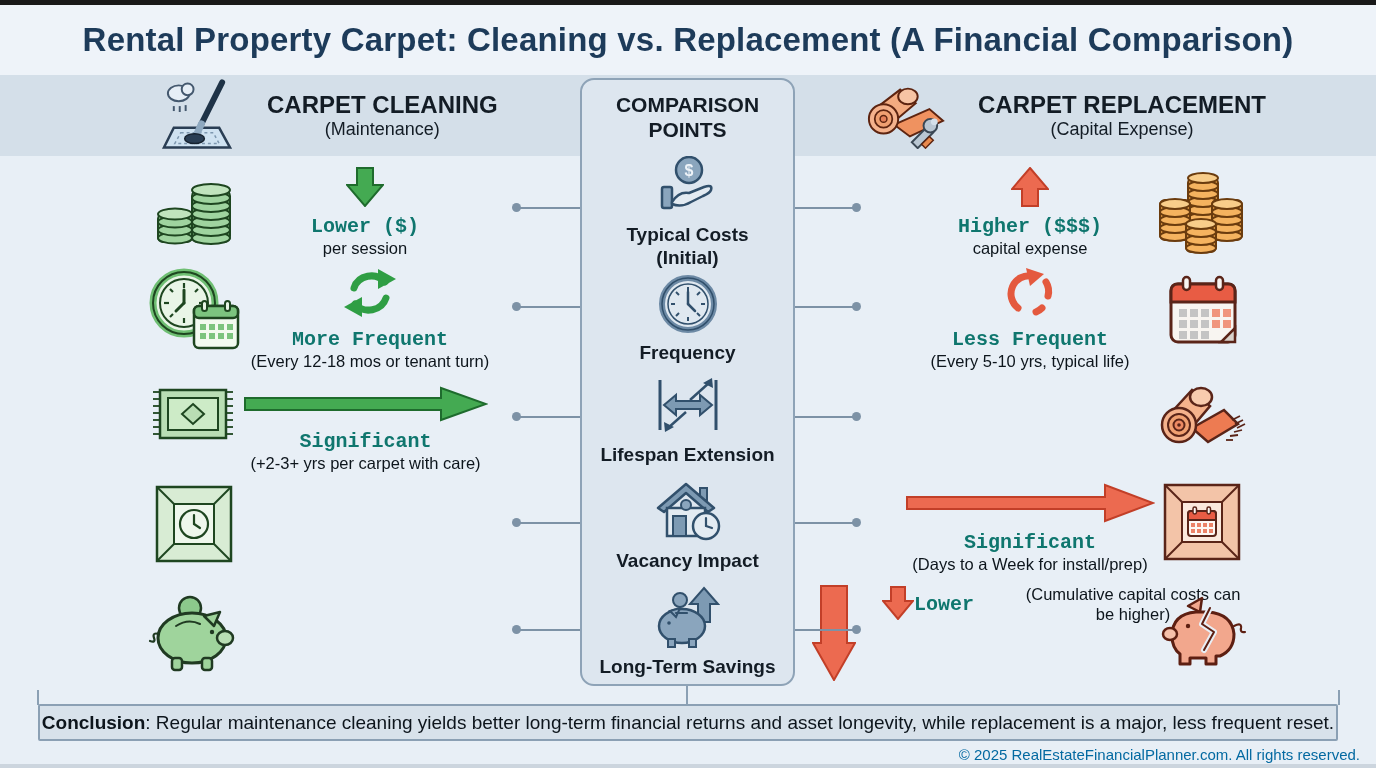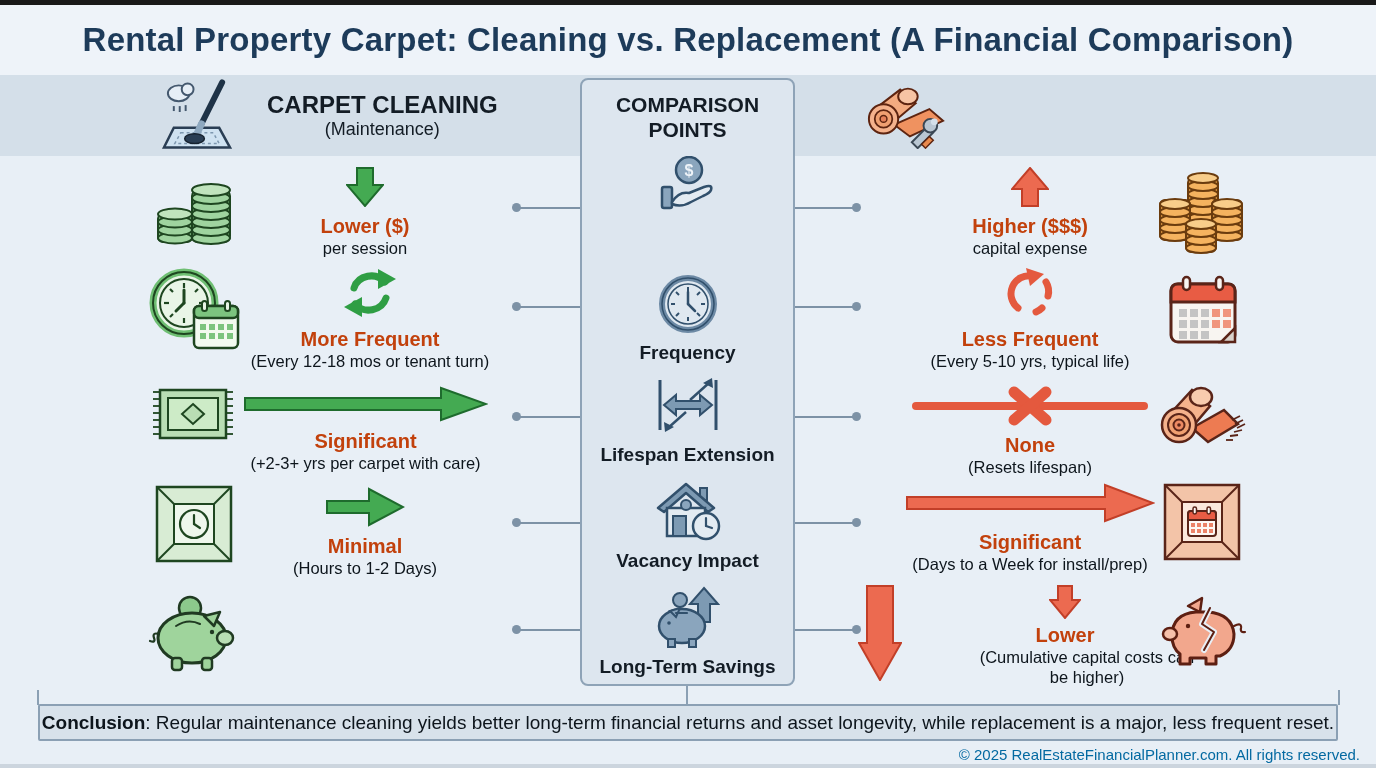--- a/index.html
+++ b/index.html
@@ -8,27 +8,27 @@
   .abs{position:absolute;}
   .topstrip{left:0;top:0;width:100%;height:5px;background:#191919;}
   .titleband{left:0;top:5px;width:100%;height:70px;background:#eef3f9;display:flex;align-items:center;justify-content:center;}
   .title{font-size:33px;font-weight:bold;color:#1d3b5a;letter-spacing:.2px;}
   .headerband{left:0;top:75px;width:100%;height:81px;background:#d4dfe9;}
   .hgroup{position:absolute;display:flex;align-items:center;gap:33px;height:81px;}
   .htext{text-align:center;line-height:1.15;}
   .htitle{font-size:24px;font-weight:bold;color:#131c25;}
   .hsub{font-size:18px;color:#131c25;}
   .panel{left:580px;top:78px;width:215px;height:608px;background:#dde6ef;border:2px solid #8ea3b7;
-         border-radius:8px;z-index:2;box-sizing:border-box;}
+         border-radius:14px;z-index:2;box-sizing:border-box;}
   .cp-head{position:absolute;top:12px;left:0;width:100%;}
   .cp-head div{width:170px;margin:0 auto;text-align:center;font-size:21px;font-weight:bold;color:#131c25;line-height:1.2;}
   .cp-item{position:absolute;left:0;width:100%;display:flex;flex-direction:column;align-items:center;}
   .cp-label{margin-top:4px;font-weight:bold;font-size:19px;color:#131c25;white-space:pre-line;text-align:center;line-height:1.2;}
   .row-content{position:absolute;display:flex;flex-direction:column;align-items:center;text-align:center;}
-  .label{font-weight:bold;font-size:20px;line-height:1.25;color:#c2410c;}
+  .label{font-weight:bold;font-size:20px;line-height:1.25;color:#0f766e;font-family:Liberation Mono, monospace;}
   .sub{font-size:16.5px;line-height:1.2;color:#0d151c;}
   .glyph{margin-bottom:3px;}
   .conn{position:absolute;height:2px;background:#7d92a6;z-index:1;}
   .dot{position:absolute;width:9px;height:9px;border-radius:50%;background:#7d92a6;z-index:1;}
   .vstem{position:absolute;width:2px;background:#8ba0b4;z-index:1;}
   .conclusion{left:38px;top:704px;width:1300px;height:37px;background:#d8e2eb;border:2px solid #8ba0b4;
               border-radius:2px;display:flex;align-items:center;justify-content:center;font-size:19px;box-sizing:border-box;}
   .conclusion b{margin-right:0;}
   .footer{top:746px;right:16px;font-size:15px;color:#0369a1;}
   .botstrip{left:0;top:764px;width:100%;height:4px;background:#ccd5de;}
@@ -74,20 +74,24 @@
           <ellipse cx="44" cy="17" rx="10" ry="8" fill="#f7c4a4" stroke="#5d2410" stroke-width="2"></ellipse>
           <circle cx="19" cy="40" r="15" fill="#f5b28c" stroke="#5d2410" stroke-width="2"></circle>
           <circle cx="19" cy="40" r="9" fill="#f0a071" stroke="#5d2410" stroke-width="1.8"></circle>
           <circle cx="19" cy="40" r="3.5" fill="#e4805a" stroke="#5d2410" stroke-width="1.5"></circle>
           <polygon points="48,64 64,48 70,54 54,70" fill="#b9c6d2" stroke="#3a4754" stroke-width="2"></polygon>
           <circle cx="67" cy="47" r="7" fill="#b9c6d2" stroke="#3a4754" stroke-width="2"></circle>
           <circle cx="71" cy="43" r="3.5" fill="#d4dfe9"></circle>
           <polygon points="58,66 66,58 70,62 62,70" fill="#e98a4e" stroke="#5d2410" stroke-width="1.5"></polygon>
         </svg>
       </span>
+      <div class="htext">
+        <div class="htitle">CARPET REPLACEMENT</div>
+        <div class="hsub">(Capital Expense)</div>
+      </div>
     </div>
   </div>
 
   <div class="conn" style="left:520px;top:207px;width:62px;"></div>
   <div class="conn" style="left:520px;top:306px;width:62px;"></div>
   <div class="conn" style="left:520px;top:416px;width:62px;"></div>
   <div class="conn" style="left:520px;top:522px;width:62px;"></div>
   <div class="conn" style="left:520px;top:629px;width:62px;"></div>
   <div class="dot" style="left:512px;top:203px;"></div>
   <div class="dot" style="left:512px;top:302px;"></div>
@@ -114,20 +118,22 @@
     </div>
     <div class="cp-item" style="top:76px;">
       <span>
         <svg width="62" height="60" viewBox="0 0 62 60">
           <circle cx="32" cy="14" r="13" fill="#8aa5bd" stroke="#31506c" stroke-width="2.5"></circle>
           <text x="32" y="20" text-anchor="middle" font-size="16" font-weight="bold" fill="#eef3f8">$</text>
           <rect x="5" y="31" width="10" height="21" rx="2" fill="#8aa5bd" stroke="#31506c" stroke-width="2.5"></rect>
           <path d="M15,46 Q22,35 32,37 L47,31 Q56,28 54,34 Q53,37 46,40 L34,46 Q24,52 15,48 Z" fill="#e3ebf2" stroke="#31506c" stroke-width="2.5" stroke-linejoin="round"></path>
         </svg>
       </span>
+      <div class="cp-label">Typical Costs
+(Initial)</div>
     </div>
     <div class="cp-item" style="top:194px;">
       <span>
         <svg width="60" height="60" viewBox="0 0 60 60">
           <circle cx="30" cy="30" r="26" fill="#dfe8f0" stroke="#6d8aa5" stroke-width="6"></circle>
           <circle cx="30" cy="30" r="26" fill="none" stroke="#31506c" stroke-width="1.5"></circle>
           <circle cx="30" cy="30" r="20" fill="none" stroke="#31506c" stroke-width="1.5"></circle>
           <g stroke="#31506c" stroke-width="2">
             <line x1="30" y1="13" x2="30" y2="17"></line>
               <line x1="30" y1="43" x2="30" y2="47"></line>
@@ -303,29 +309,20 @@
       <rect x="22" y="22" width="40" height="40" fill="#eef7ec" stroke="#1e4620" stroke-width="2"></rect>
       <line x1="5" y1="5" x2="22" y2="22" stroke="#1e4620" stroke-width="2"></line>
       <line x1="79" y1="5" x2="62" y2="22" stroke="#1e4620" stroke-width="2"></line>
       <line x1="5" y1="79" x2="22" y2="62" stroke="#1e4620" stroke-width="2"></line>
       <line x1="79" y1="79" x2="62" y2="62" stroke="#1e4620" stroke-width="2"></line>
       <circle cx="42" cy="42" r="14" fill="none" stroke="#1e4620" stroke-width="2.2"></circle>
       <line x1="42" y1="42" x2="42" y2="33" stroke="#1e4620" stroke-width="2.2" stroke-linecap="round"></line>
       <line x1="42" y1="42" x2="48" y2="46" stroke="#1e4620" stroke-width="2.2" stroke-linecap="round"></line>
     </svg>
   </span>
-  <div class="row-content" style="left:240px;top:487px;width:250px;">
-    <span class="glyph">
-      <svg width="80" height="40" viewBox="0 0 80 40">
-        <polygon points="2,14 44,14 44,2 78,20 44,38 44,26 2,26" fill="#44aa52" stroke="#1e6b2d" stroke-width="2"></polygon>
-      </svg>
-    </span>
-    <div class="label">Minimal</div>
-    <div class="sub">(Hours to 1-2 Days)</div>
-  </div>
 
   <span class="abs" style="left:146px;top:594px;">
     <svg width="94" height="80" viewBox="0 0 94 80">
       <circle cx="44" cy="14" r="11" fill="#8cc98c" stroke="#203a22" stroke-width="2.5"></circle>
       <ellipse cx="46" cy="44" rx="34" ry="25" fill="#9fd49c" stroke="#203a22" stroke-width="3"></ellipse>
       <polygon points="58,22 74,18 68,32" fill="#9fd49c" stroke="#203a22" stroke-width="2.5" stroke-linejoin="round"></polygon>
       <ellipse cx="79" cy="44" rx="8" ry="7" fill="#b9deb4" stroke="#203a22" stroke-width="2.5"></ellipse>
       <rect x="26" y="64" width="10" height="12" rx="3" fill="#9fd49c" stroke="#203a22" stroke-width="2.5"></rect>
       <rect x="56" y="64" width="10" height="12" rx="3" fill="#9fd49c" stroke="#203a22" stroke-width="2.5"></rect>
       <path d="M13,40 Q6,38 8,44 Q10,49 4,47" fill="none" stroke="#203a22" stroke-width="2.2" stroke-linecap="round"></path>
@@ -406,31 +403,20 @@
       <g fill="#f0957d">
         <rect x="49" y="39" width="8" height="8"></rect>
           <rect x="60" y="39" width="8" height="8"></rect>
         <rect x="49" y="50" width="8" height="8"></rect>
           <rect x="60" y="50" width="8" height="8"></rect>
       </g>
       <polygon points="58,72 72,72 72,58" fill="#d9d2cb" stroke="#5a2418" stroke-width="2.5"></polygon>
     </svg>
   </span>
 
-  <div class="row-content" style="left:885px;top:386px;width:290px;">
-    <span class="glyph">
-      <svg width="240" height="40" viewBox="0 0 240 40">
-        <line x1="6" y1="20" x2="234" y2="20" stroke="#e4593e" stroke-width="8" stroke-linecap="round"></line>
-        <line x1="104" y1="6" x2="136" y2="34" stroke="#e4593e" stroke-width="11" stroke-linecap="round"></line>
-        <line x1="136" y1="6" x2="104" y2="34" stroke="#e4593e" stroke-width="11" stroke-linecap="round"></line>
-      </svg>
-    </span>
-    <div class="label">None</div>
-    <div class="sub">(Resets lifespan)</div>
-  </div>
   <span class="abs" style="left:1158px;top:380px;">
     <svg width="88" height="74" viewBox="0 0 88 74">
       <polygon points="34,48 66,30 80,44 50,62" fill="#ed7b52" stroke="#5a2418" stroke-width="2.5"></polygon>
       <g stroke="#5a2418" stroke-width="1.8">
         <line x1="74" y1="40" x2="82" y2="36"></line>
           <line x1="77" y1="44" x2="85" y2="40"></line>
         <line x1="79" y1="48" x2="87" y2="44"></line>
           <line x1="76" y1="52" x2="84" y2="50"></line>
         <line x1="72" y1="56" x2="80" y2="55"></line>
           <line x1="68" y1="60" x2="75" y2="60"></line>
@@ -478,21 +464,21 @@
     </svg>
   </span>
 
   <div class="row-content" style="left:880px;top:585px;width:300px;">
     <div class="hrow" style="gap:26px;align-items:flex-start;">
       <span>
         <svg width="44" height="96" viewBox="0 0 44 96">
           <polygon points="9,1 35,1 35,58 43,58 22,95 1,58 9,58" fill="#ec6a50" stroke="#c23f28" stroke-width="2"></polygon>
         </svg>
       </span>
-      <div style="display:flex;flex-direction:column;align-items:center;">
+      <div style="display:flex;flex-direction:row;align-items:center;">
         <span>
           <svg width="32" height="34" viewBox="0 0 32 34">
             <polygon points="9,1 23,1 23,15 31,15 16,33 1,15 9,15" fill="#ec6a50" stroke="#c23f28" stroke-width="2"></polygon>
           </svg>
         </span>
         <div class="label">Lower</div>
         <div class="sub" style="width:230px;margin-left:44px;">(Cumulative capital costs can be higher)</div>
       </div>
     </div>
   </div>

